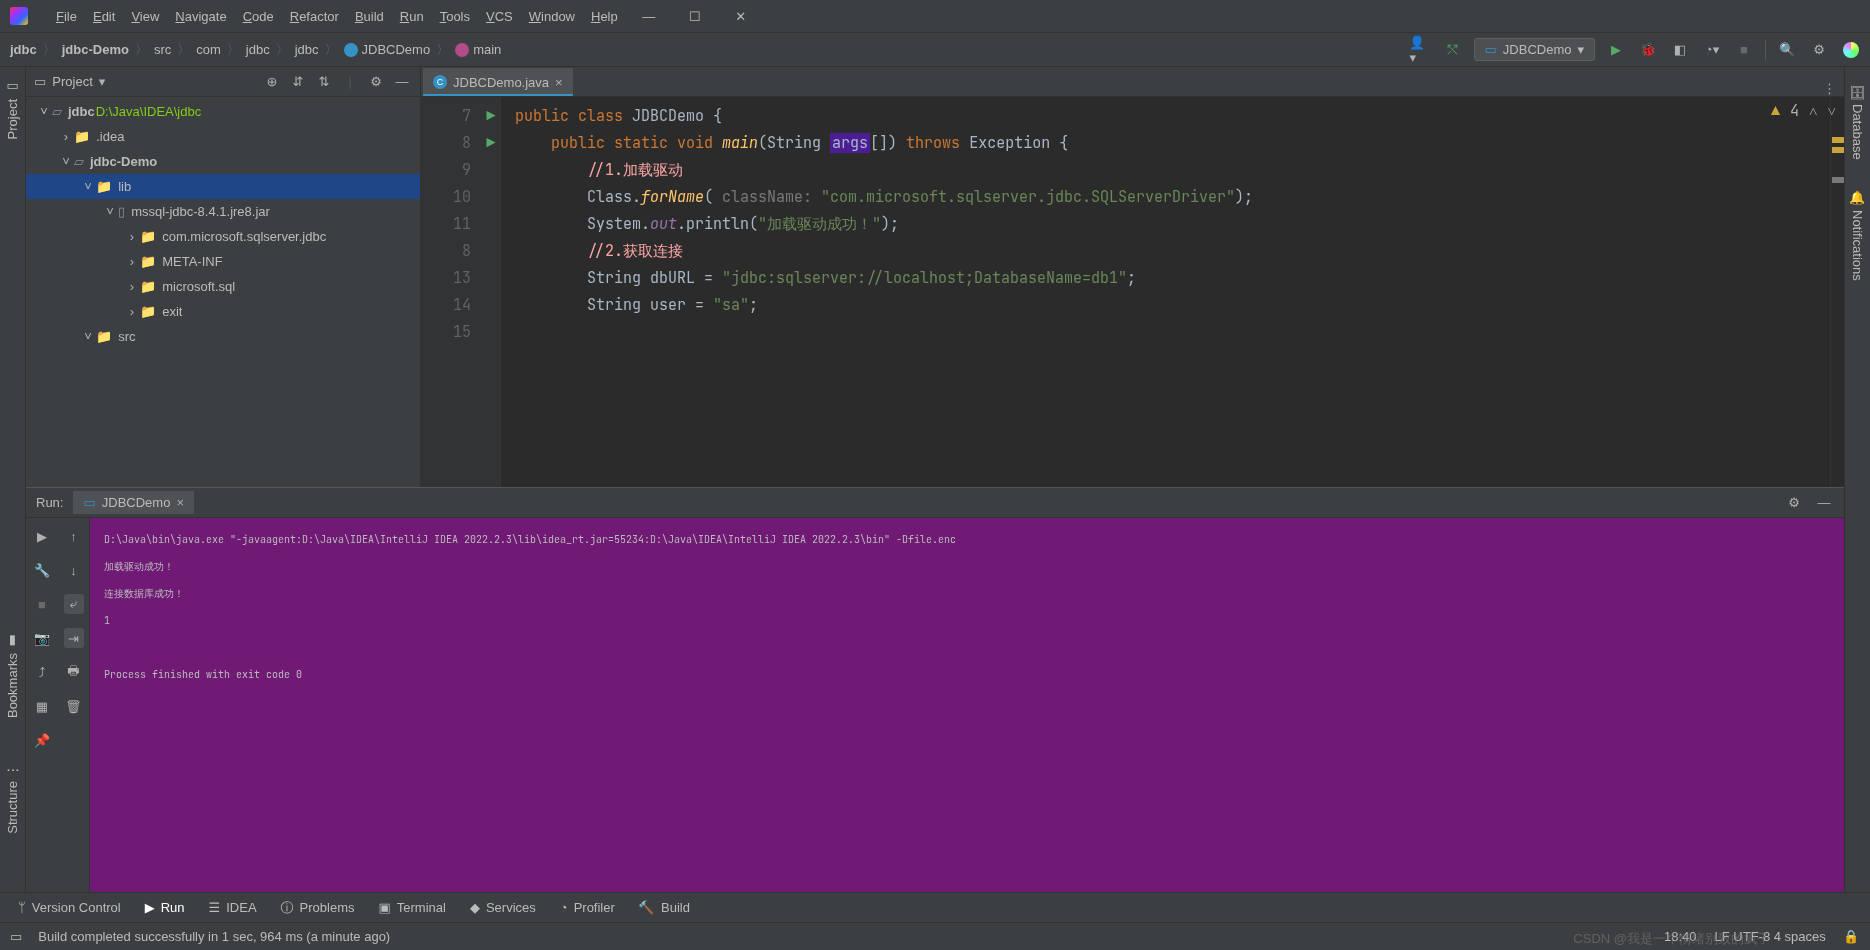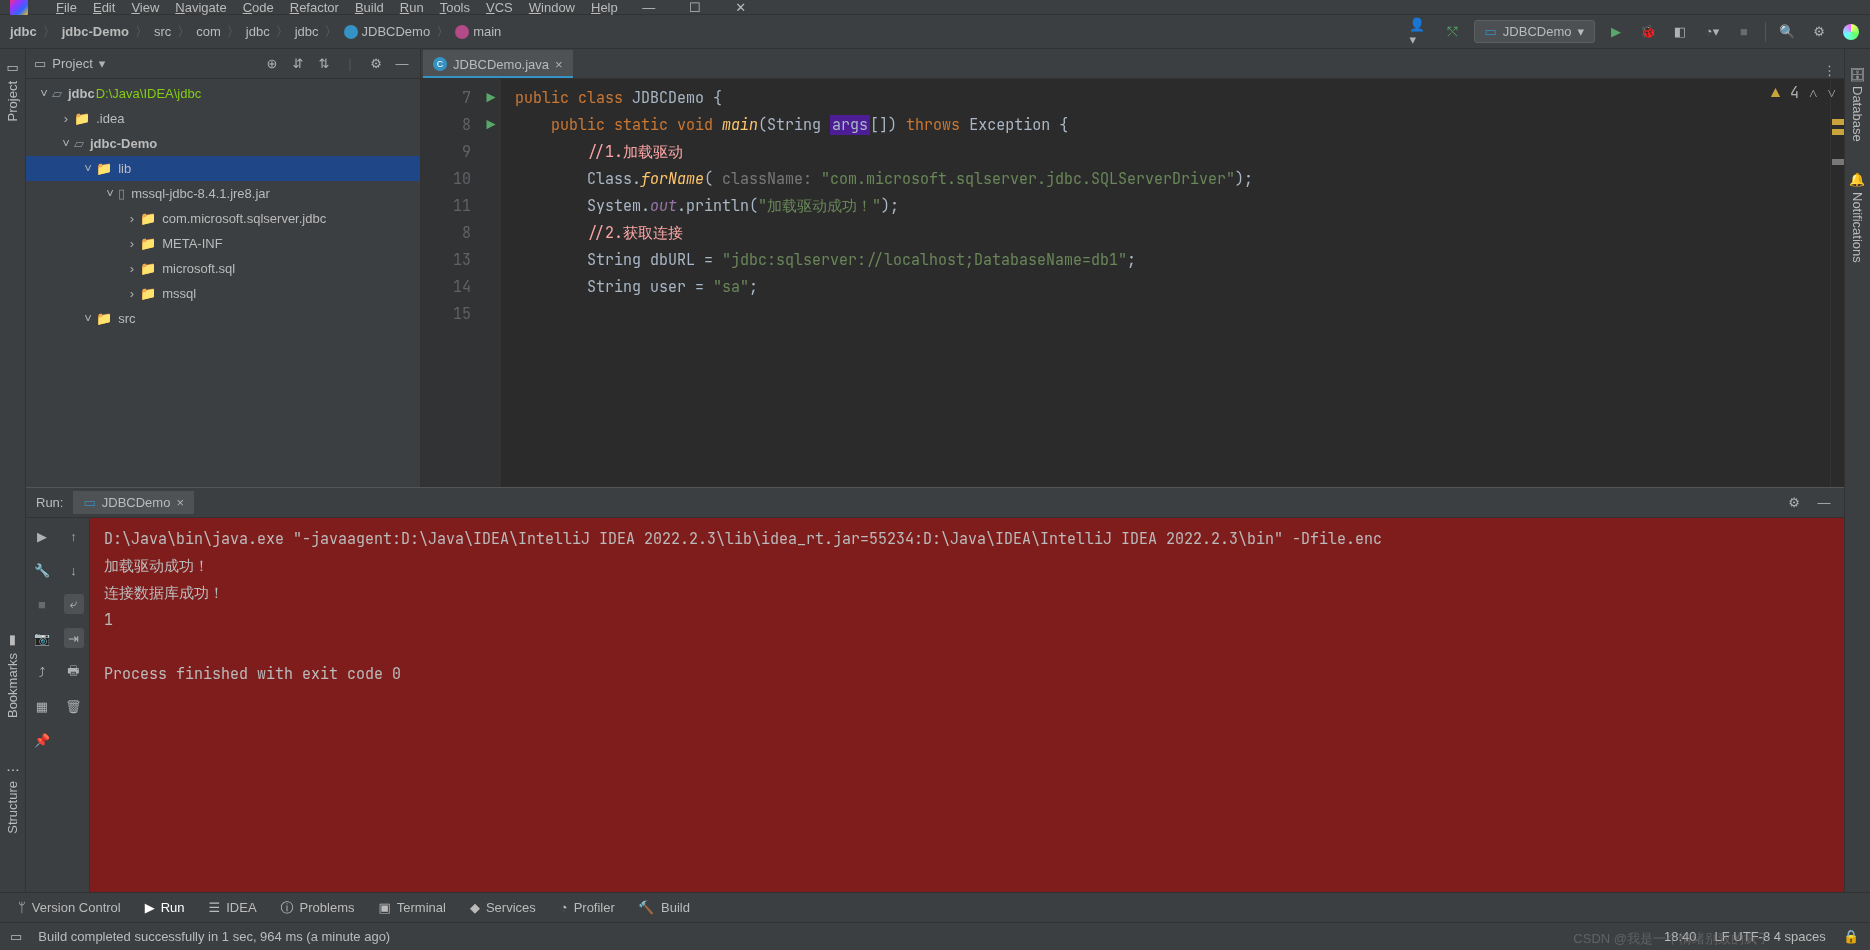--- a/index.html
+++ b/index.html
@@ -1,17 +1,17 @@
 <!DOCTYPE html>
 <html><head>
 <meta charset="utf-8">
 <style>
 * { margin:0; padding:0; box-sizing:border-box; }
 body { width:1870px; height:950px; background:#3c3f41; font-family:"Segoe UI",Arial,sans-serif; font-size:13px; color:#bbbbbb; overflow:hidden; display:flex; flex-direction:column; }
-.titlebar { height:15px; background:#3c3f41; display:flex; align-items:center; padding:0 10px; border-bottom:1px solid #323232; }
+.titlebar { height:33px; background:#3c3f41; display:flex; align-items:center; padding:0 10px; border-bottom:1px solid #323232; }
 .app-icon { width:18px; height:18px; margin-right:20px; background:linear-gradient(135deg,#ff3366,#9933ff,#3366ff,#ffcc00); border-radius:3px; }
 .menuitem { padding:4px 8px; cursor:pointer; color:#bbbbbb; }
 .menuitem u { text-decoration:underline; }
 .title-text { flex:1; text-align:center; color:#8c8c8c; }
 .win-btn { width:46px; height:33px; display:flex; align-items:center; justify-content:center; color:#bbbbbb; cursor:pointer; }
 .navbar { height:34px; background:#3c3f41; display:flex; align-items:center; padding:0 8px; border-bottom:1px solid #323232; }
 .crumb { display:flex; align-items:center; gap:4px; color:#bbbbbb; padding:0 2px; cursor:pointer; }
 .crumb.bold { font-weight:bold; }
 .crumb-sep { color:#6a6a6a; padding:0 4px; }
 .nav-right { margin-left:auto; display:flex; align-items:center; gap:10px; }
@@ -53,29 +53,29 @@
 .str { color:#6a8759; }
 .cmt { color:#fca5a5; }
 .fn { color:#ffc66d; font-style:italic; }
 .fld { color:#9876aa; font-style:italic; }
 .param { background:#4c1d95; padding:0 2px; }
 .hint { color:#787878; font-style:normal; }
 .warn-badge { position:absolute; top:4px; right:8px; display:flex; align-items:center; gap:10px; color:#afb1b3; }
 .warn-tri { color:#c9a33b; }
 .editor-scrollbar { width:14px; background:#2b2b2b; border-left:1px solid #313335; position:relative; }
 .scrollbar-mark { position:absolute; right:0; width:12px; height:6px; }
-.run-panel { height:405px; background:#7f1d1d; border-top:1px solid #555; display:flex; flex-direction:column; }
+.run-panel { height:405px; background:#701a75; border-top:1px solid #555; display:flex; flex-direction:column; }
 .run-header { height:30px; background:#3c3f41; display:flex; align-items:center; padding:0 10px; border-bottom:1px solid #323232; }
 .run-tab { display:flex; align-items:center; gap:6px; background:#4e5254; padding:4px 10px; cursor:pointer; margin-left:10px; }
 .run-body { flex:1; display:flex; min-height:0; }
 .run-toolbar { width:32px; background:#3c3f41; display:flex; flex-direction:column; align-items:center; padding-top:8px; gap:14px; }
 .run-toolbar2 { width:32px; background:#3c3f41; display:flex; flex-direction:column; align-items:center; padding-top:8px; gap:14px; border-right:1px solid #323232; }
 .tb-icon { color:#afb1b3; cursor:pointer; width:20px; height:20px; display:flex; align-items:center; justify-content:center; }
 .tb-icon.active { background:#4e5254; border-radius:3px; }
-.console { flex:1; padding:8px 14px; font-family:"JetBrains Mono",Consolas,monospace; font-size:15px; color:#bbbbbb; line-height:27px; white-space:pre; }
+.console { flex:1; padding:8px 14px; font-family:"JetBrains Mono",Consolas,monospace; font-size:10px; color:#bbbbbb; line-height:27px; white-space:pre; }
 .bottombar { height:30px; background:#3c3f41; border-top:1px solid #323232; display:flex; align-items:center; padding:0 8px; gap:4px; }
 .bottom-item { display:flex; align-items:center; gap:6px; padding:3px 10px; cursor:pointer; color:#bbbbbb; }
 .bottom-item.active { color:#fff; }
 .statusbar { height:28px; background:#3c3f41; border-top:1px solid #323232; display:flex; align-items:center; padding:0 10px; gap:16px; color:#bbbbbb; }
 .status-right { margin-left:auto; display:flex; align-items:center; gap:18px; }
 .watermark { position:absolute; right:100px; top:930px; color:#787878; font-size:13px; opacity:.6; pointer-events:none; }
 .circle-icon { width:14px; height:14px; border-radius:50%; display:inline-block; }
 </style>
 </head>
 <body>
@@ -223,21 +223,21 @@
               <span class="tree-label">META-INF</span>
             </div>
             <div class="tree-row" style="padding-left: 98px;">
               <span class="tw">›</span>
               <span class="folder-icon">📁</span>
               <span class="tree-label">microsoft.sql</span>
             </div>
             <div class="tree-row" style="padding-left: 98px;">
               <span class="tw">›</span>
               <span class="folder-icon">📁</span>
-              <span class="tree-label">mssql</span>
+              <span class="tree-label">exit</span>
             </div>
             <div class="tree-row" style="padding-left: 54px;">
               <span class="tw">˅</span>
               <span class="folder-icon">📁</span>
               <span class="tree-label">src</span>
             </div>
           </div>
       </div>
 
       <div class="editor-area">

